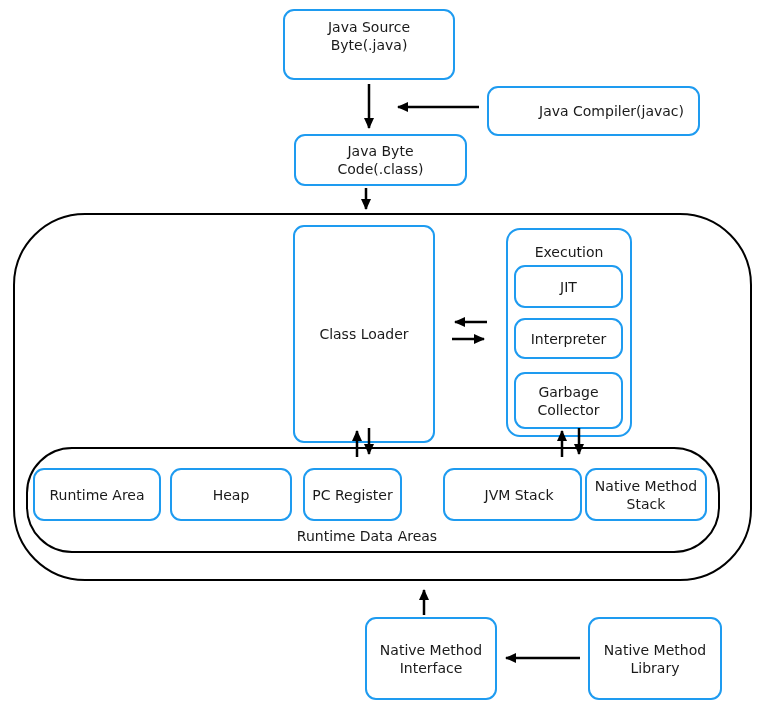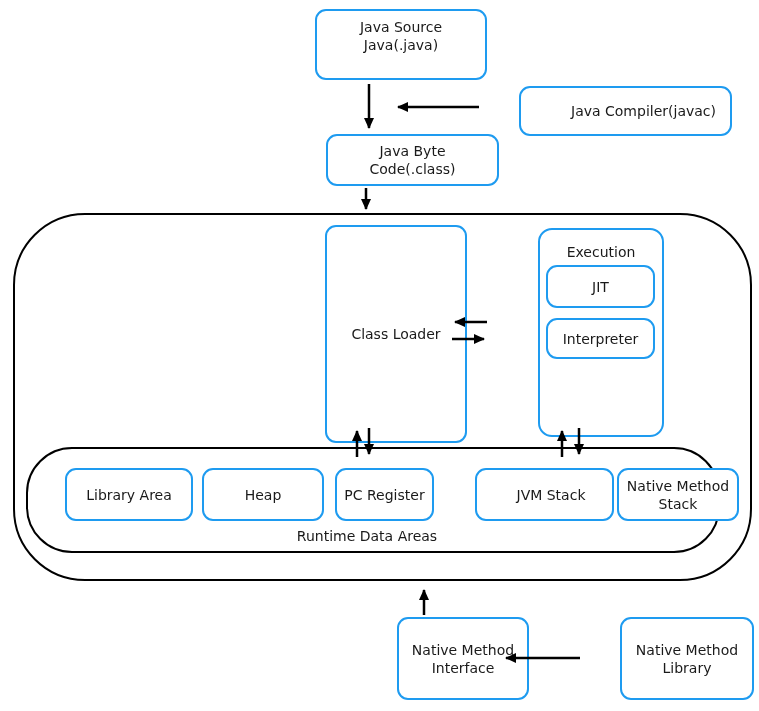--- a/index.html
+++ b/index.html
@@ -17,21 +17,20 @@
     border:2px solid #1e9bf0;
     border-radius:11px;
     background:#ffffff;
     display:flex;
     flex-direction:column;
     align-items:center;
     justify-content:center;
     text-align:center;
     line-height:18px;
     box-sizing:border-box;
-    margin-left:32px;
   }
   .outline{
     position:absolute;
     border:2px solid #000000;
     background:transparent;
     box-sizing:border-box;
   }
   #jvm-outer{left:13px;top:213px;width:739px;height:368px;border-radius:72px;}
   #runtime-areas{left:26px;top:447px;width:694px;height:106px;border-radius:46px;}
   #runtime-label{
@@ -66,21 +65,21 @@
 <div id="canvas">
 
   <div id="jvm-outer" class="outline"></div>
 
   <div id="runtime-areas" class="outline">
     <div id="runtime-label">Runtime Data Areas</div>
   </div>
 
   <div id="java-source" class="box">
     <div>Java Source</div>
-    <div>Java(.java)</div>
+    <div>Byte(.java)</div>
   </div>
 
   <div id="java-compiler" class="box">
     <div>Java Compiler(javac)</div>
   </div>
 
   <div id="java-byte-code" class="box">
     <div>Java Byte</div>
     <div>Code(.class)</div>
   </div>
@@ -94,23 +93,27 @@
   </div>
 
   <div id="jit" class="box">
     <div>JIT</div>
   </div>
 
   <div id="interpreter" class="box">
     <div>Interpreter</div>
   </div>
 
+  <div id="garbage-collector" class="box">
+    <div>Garbage</div>
+    <div>Collector</div>
+  </div>
 
   <div id="method-area" class="box">
-    <div>Library Area</div>
+    <div>Runtime Area</div>
   </div>
 
   <div id="heap" class="box">
     <div>Heap</div>
   </div>
 
   <div id="pc-register" class="box">
     <div>PC Register</div>
   </div>
 

